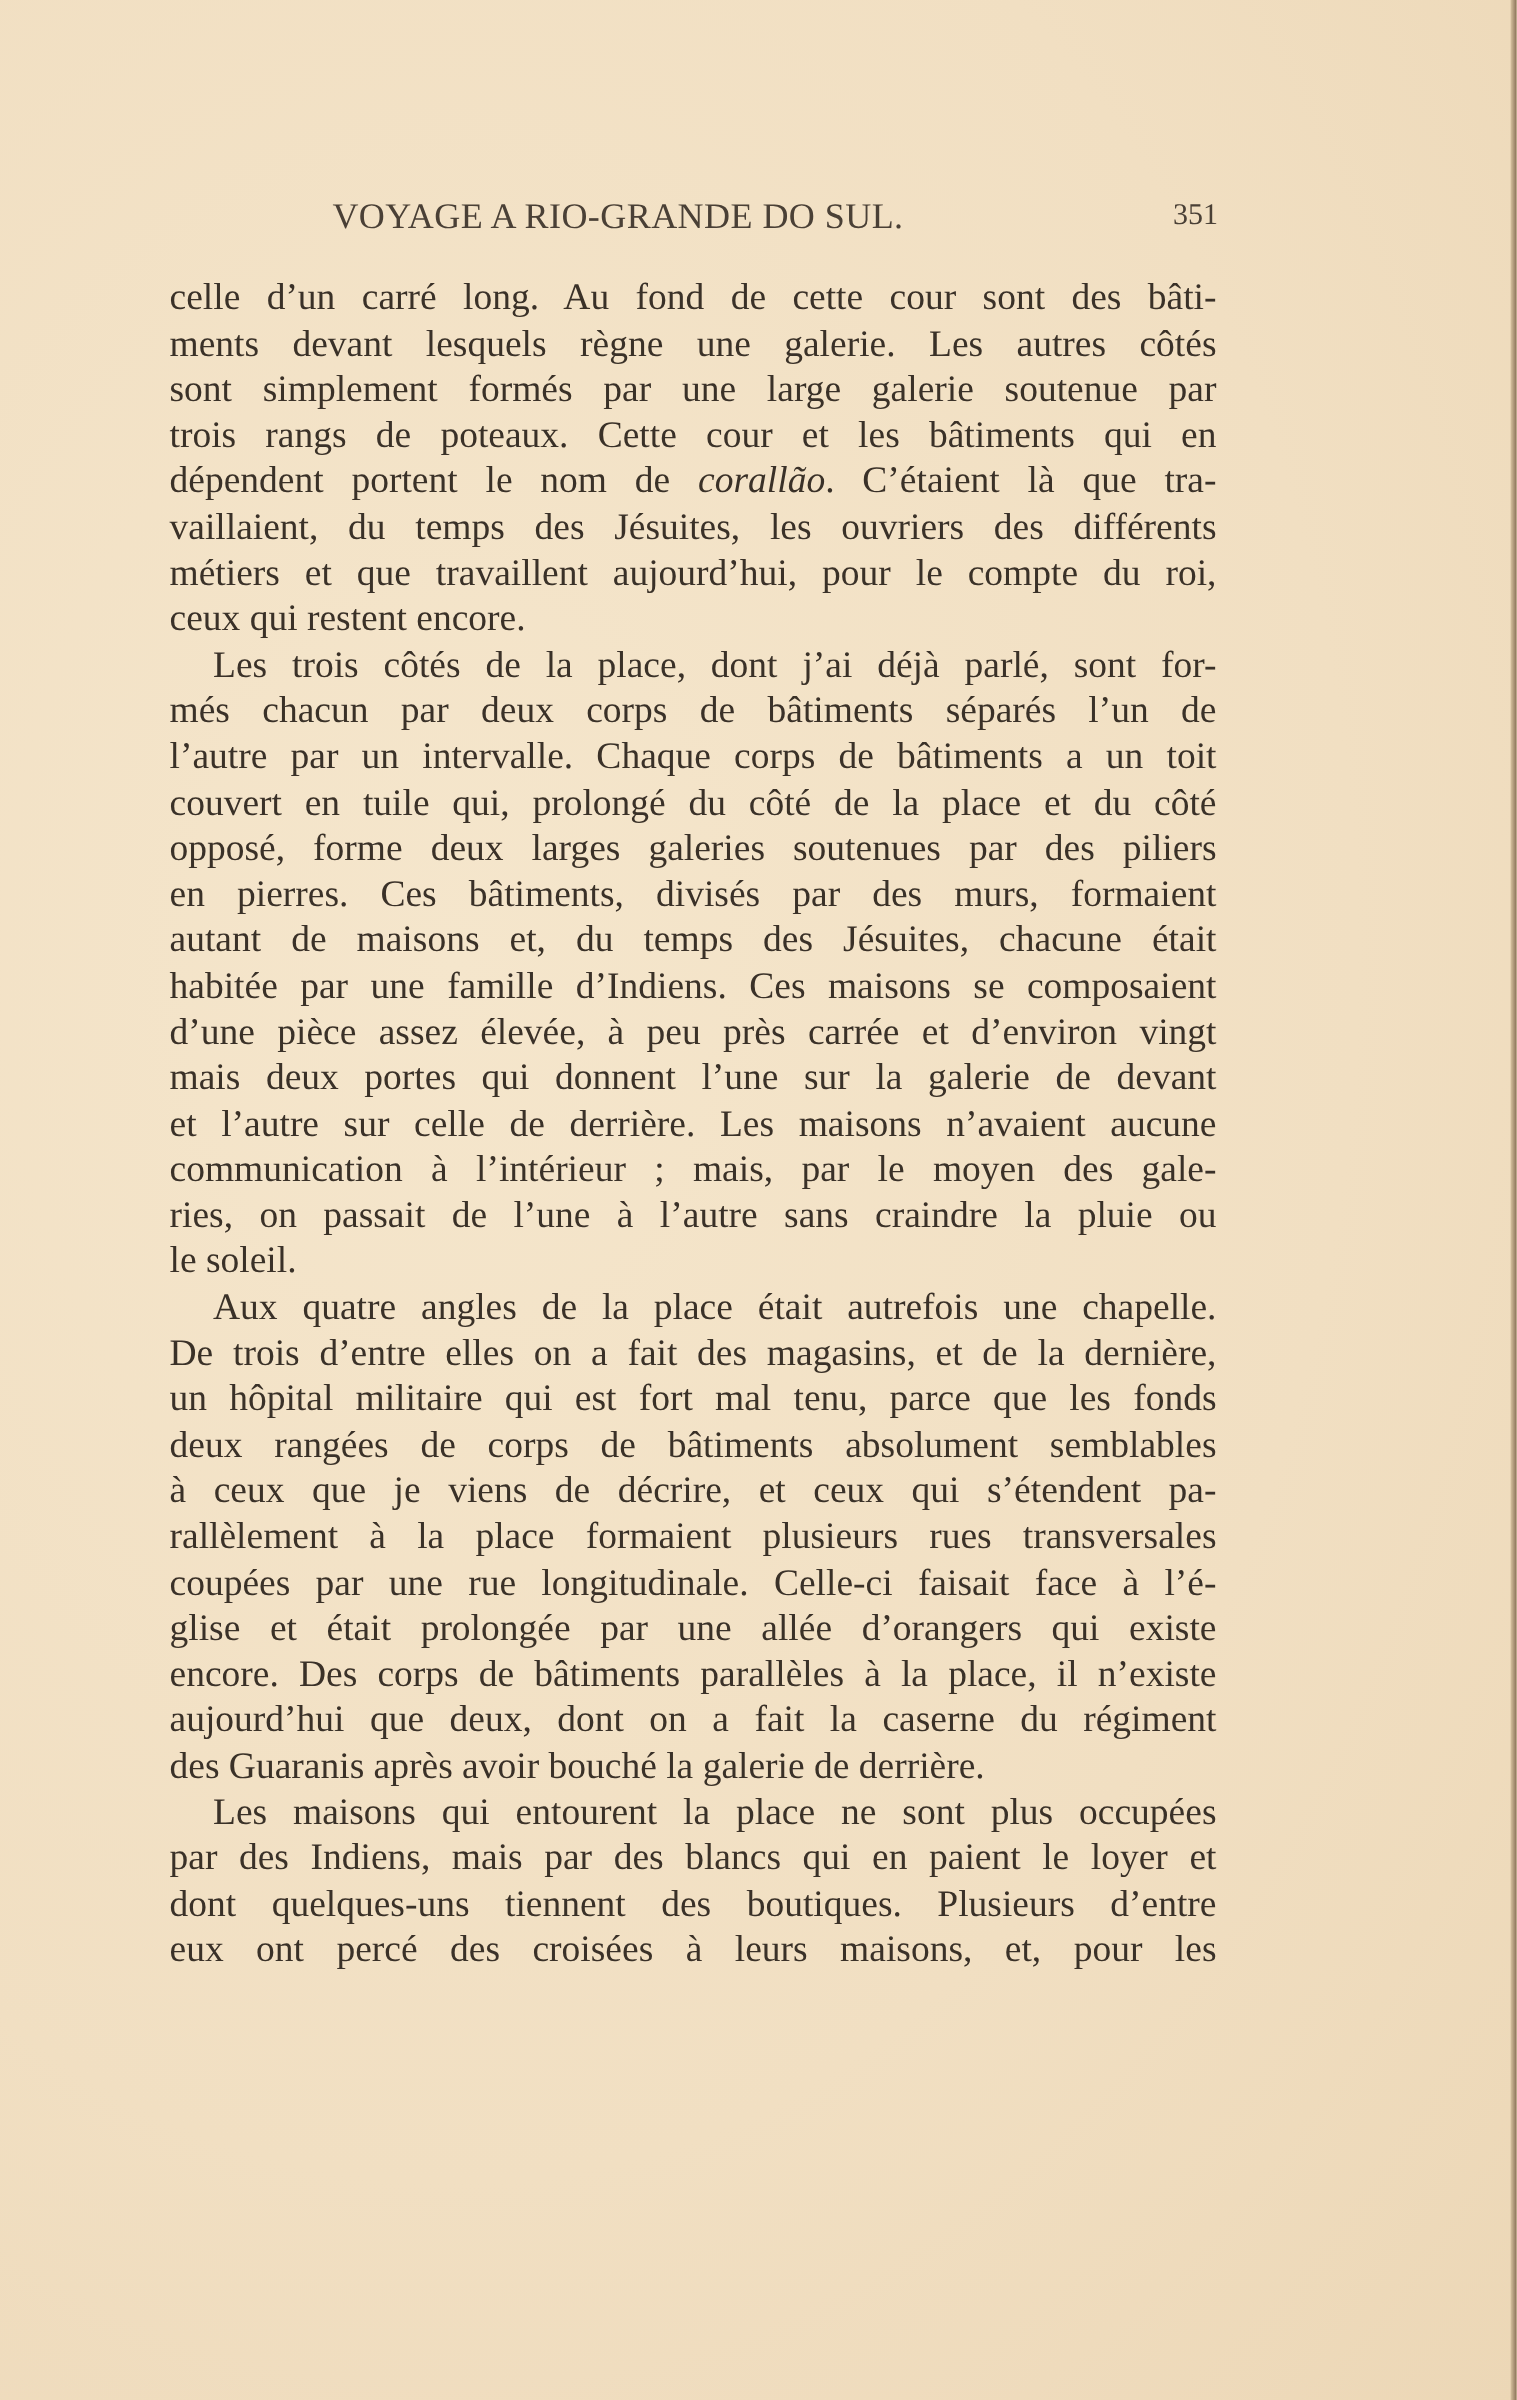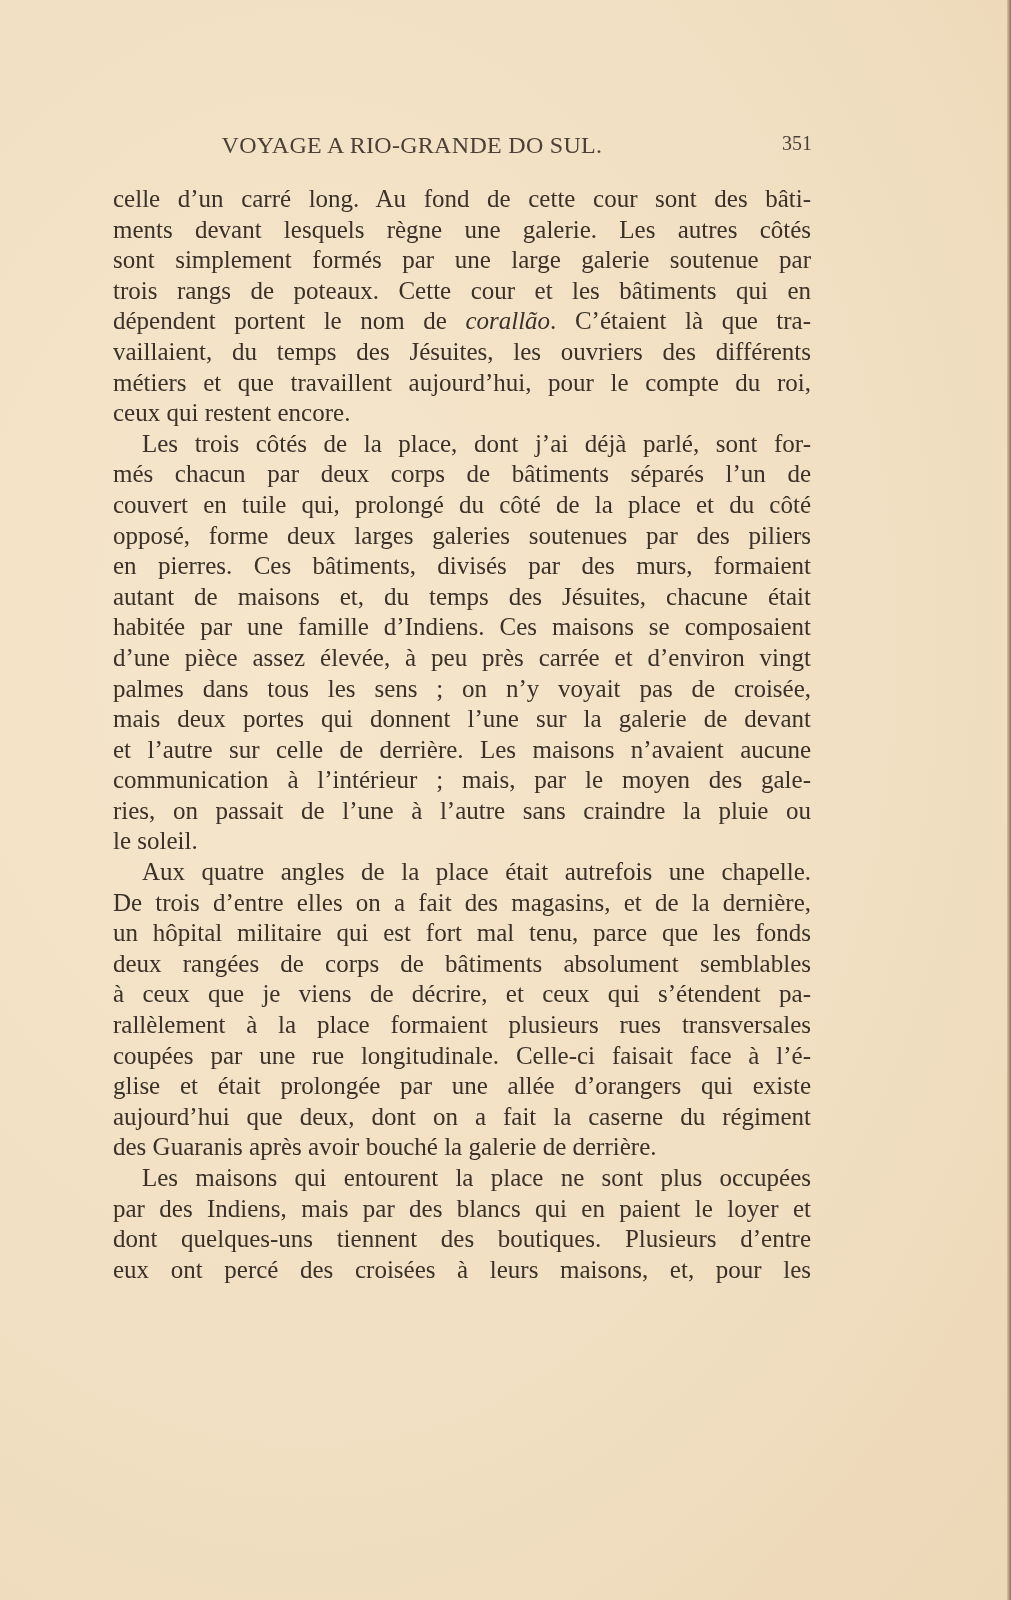--- a/index.html
+++ b/index.html
@@ -86,42 +86,43 @@
       <span class="line">sont simplement formés par une large galerie soutenue par</span>
       <span class="line">trois rangs de poteaux. Cette cour et les bâtiments qui en</span>
       <span class="line">dépendent portent le nom de <i>corallão</i>. C’étaient là que tra-</span>
       <span class="line">vaillaient, du temps des Jésuites, les ouvriers des différents</span>
       <span class="line">métiers et que travaillent aujourd’hui, pour le compte du roi,</span>
       <span class="line last">ceux qui restent encore.</span>
     </div>
     <div>
       <span class="line indent">Les trois côtés de la place, dont j’ai déjà parlé, sont for-</span>
       <span class="line">més chacun par deux corps de bâtiments séparés l’un de</span>
+      <span class="line">l’autre par un intervalle. Chaque corps de bâtiments a un toit</span>
       <span class="line">couvert en tuile qui, prolongé du côté de la place et du côté</span>
       <span class="line">opposé, forme deux larges galeries soutenues par des piliers</span>
       <span class="line">en pierres. Ces bâtiments, divisés par des murs, formaient</span>
       <span class="line">autant de maisons et, du temps des Jésuites, chacune était</span>
       <span class="line">habitée par une famille d’Indiens. Ces maisons se composaient</span>
       <span class="line">d’une pièce assez élevée, à peu près carrée et d’environ vingt</span>
-      <span class="line">palmes dans tous les sens ; on n’y voyait pas de croisée,</span>
       <span class="line">mais deux portes qui donnent l’une sur la galerie de devant</span>
       <span class="line">et l’autre sur celle de derrière. Les maisons n’avaient aucune</span>
       <span class="line">communication à l’intérieur ; mais, par le moyen des gale-</span>
       <span class="line">ries, on passait de l’une à l’autre sans craindre la pluie ou</span>
       <span class="line last">le soleil.</span>
     </div>
     <div>
       <span class="line indent">Aux quatre angles de la place était autrefois une chapelle.</span>
       <span class="line">De trois d’entre elles on a fait des magasins, et de la dernière,</span>
       <span class="line">un hôpital militaire qui est fort mal tenu, parce que les fonds</span>
       <span class="line">deux rangées de corps de bâtiments absolument semblables</span>
       <span class="line">à ceux que je viens de décrire, et ceux qui s’étendent pa-</span>
       <span class="line">rallèlement à la place formaient plusieurs rues transversales</span>
       <span class="line">coupées par une rue longitudinale. Celle-ci faisait face à l’é-</span>
       <span class="line">glise et était prolongée par une allée d’orangers qui existe</span>
+      <span class="line">encore. Des corps de bâtiments parallèles à la place, il n’existe</span>
       <span class="line">aujourd’hui que deux, dont on a fait la caserne du régiment</span>
       <span class="line last">des Guaranis après avoir bouché la galerie de derrière.</span>
     </div>
     <div>
       <span class="line indent">Les maisons qui entourent la place ne sont plus occupées</span>
       <span class="line">par des Indiens, mais par des blancs qui en paient le loyer et</span>
       <span class="line">dont quelques-uns tiennent des boutiques. Plusieurs d’entre</span>
       <span class="line">eux ont percé des croisées à leurs maisons, et, pour les</span>
     </div>
   </div>

